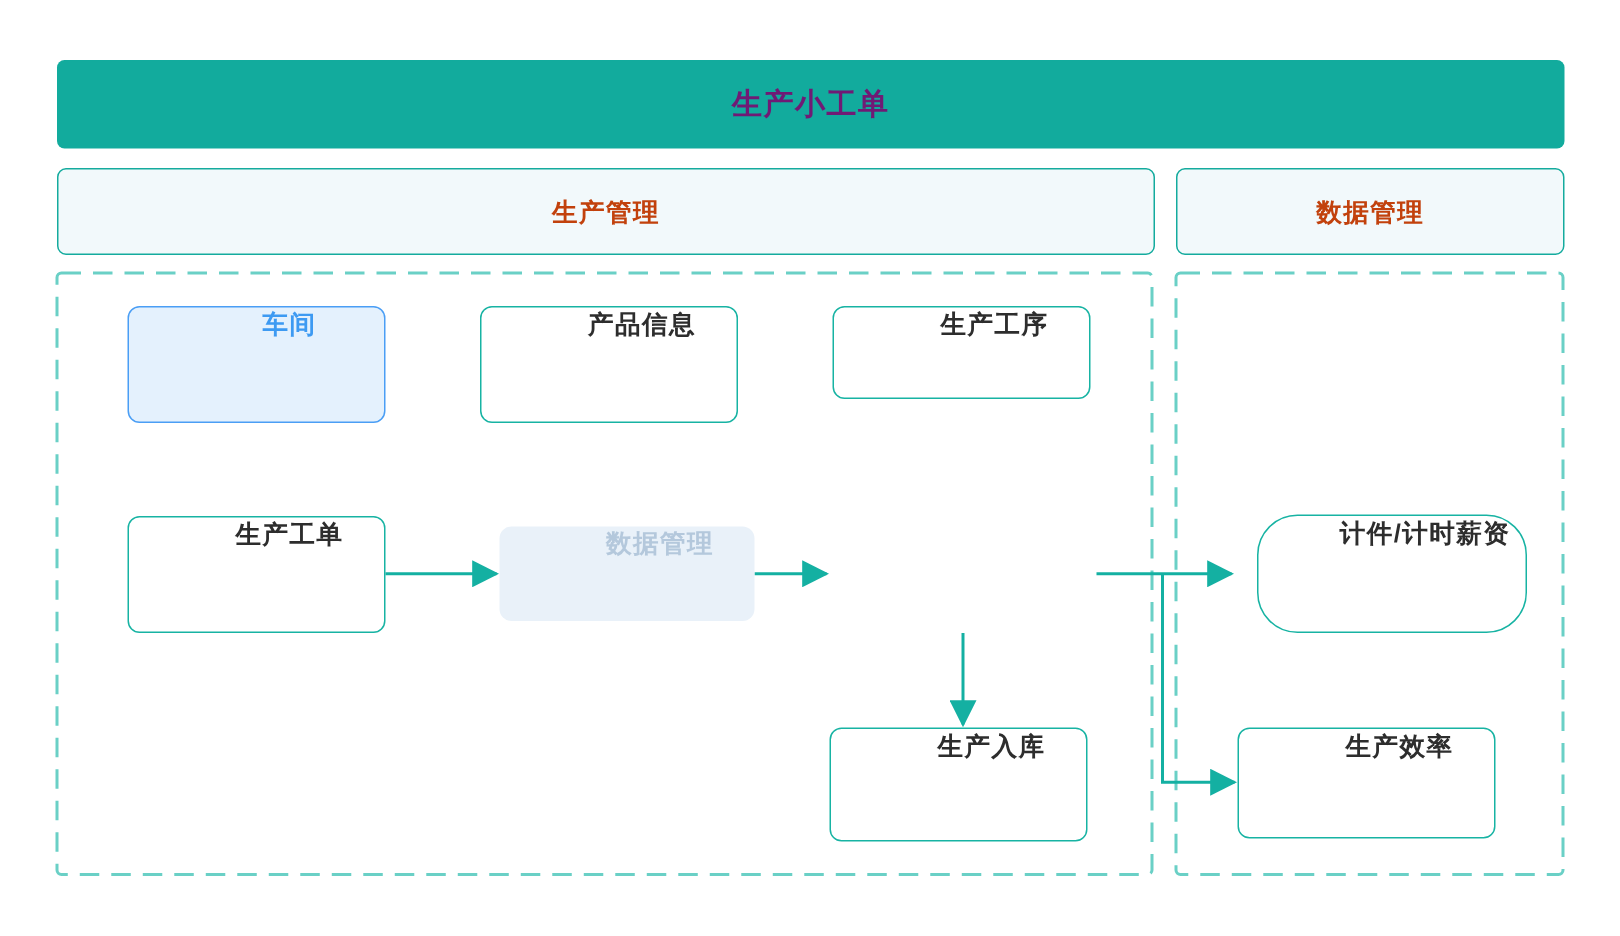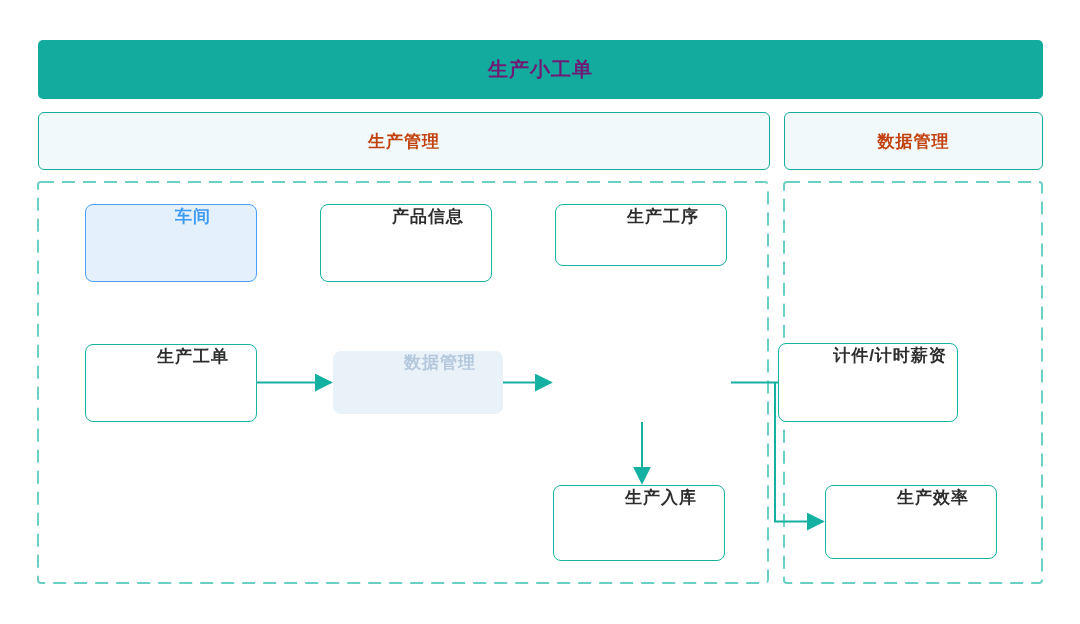--- a/index.html
+++ b/index.html
@@ -36,21 +36,21 @@
   .node-muted{
     background:#e9f1f9;border:none;color:#b4c8dc;
   }
   
   .n-workshop      {left:85px; top:204px;width:172px;height:78px;}
   .n-product-info  {left:320px;top:204px;width:172px;height:78px;}
   .n-process       {left:555px;top:204px;width:172px;height:62px;}
   .n-work-order    {left:85px; top:344px;width:172px;height:78px;}
   .n-task-pool     {left:333px;top:351px;width:170px;height:63px;}
   .n-report-qc     {left:553px;top:343px;width:178px;height:79px;}
-  .n-piecework     {left:778px;top:343px;width:180px;height:79px;}
+  .n-piecework     {left:838px;top:343px;width:180px;height:79px;border-radius:27px;}
   .n-inbound       {left:553px;top:485px;width:172px;height:76px;}
   .n-efficiency    {left:825px;top:485px;width:172px;height:74px;}
 </style>
 </head>
 <body>
 
 <div class="canvas">
 
   <svg class="overlay" width="1080" height="624" viewBox="0 0 1080 624">
     <defs>

